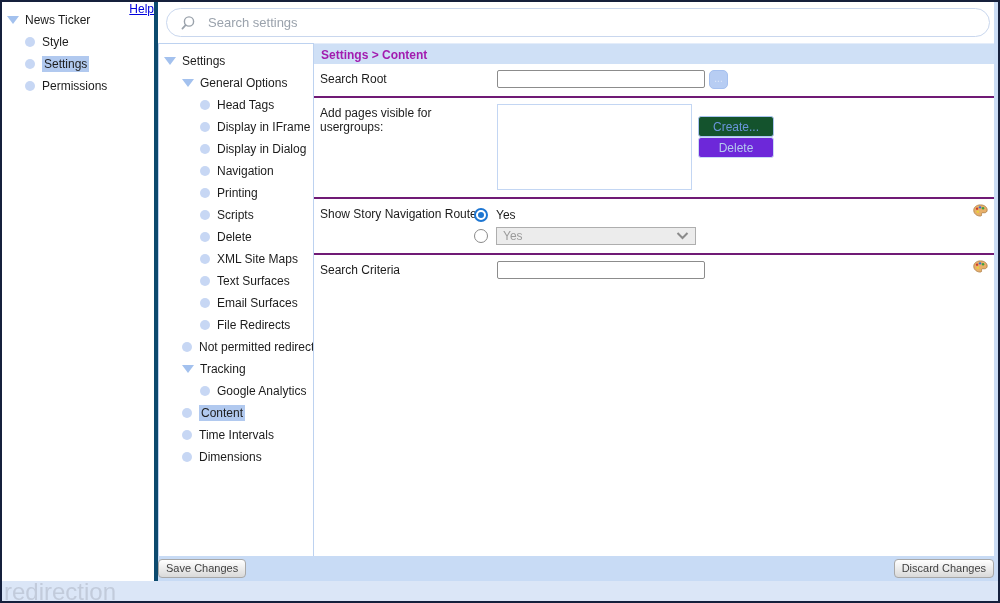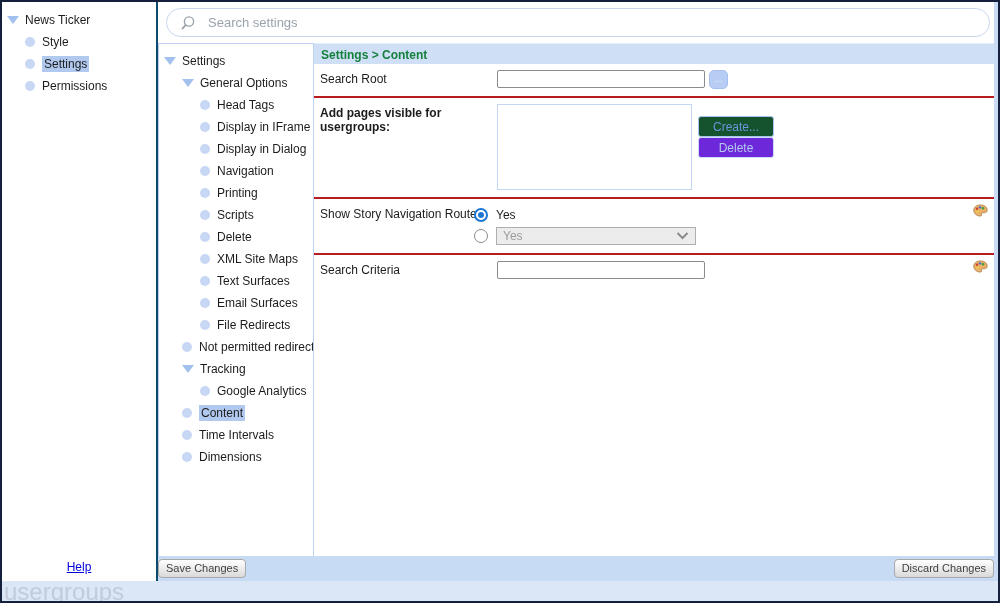--- a/index.html
+++ b/index.html
@@ -3,21 +3,21 @@
 <meta charset="utf-8">
 <style>
   * { margin:0; padding:0; box-sizing:border-box; }
   html,body { background:#fff; }
   body { width:1000px; height:603px; font-family:"Liberation Sans", sans-serif; font-size:12px; color:#1c1c1c; }
 
   .app { width:1000px; height:603px; border:2px solid #15203c; display:flex; flex-direction:column; background:#fff; }
   .main { flex:1; display:flex; min-height:0; }
 
   
-  .sidebar { width:156px; flex:none; border-right:2px solid #0c4a6e; display:flex; flex-direction:column; background:#fff; }
+  .sidebar { width:156px; flex:none; border-right:4px solid #0c4a6e; display:flex; background:#fff; }
   .sidebar-tree { flex:1; padding-top:7px; }
   .help-row { text-align:center; padding-bottom:7px; }
   .help-link { color:#0000dd; text-decoration:underline; cursor:pointer; }
 
   
   .right { flex:1; display:flex; flex-direction:column; min-width:0; border-right:4px solid #cadcf5; background:#fff; }
   .search-strip { height:41px; flex:none; }
   .searchbox { margin:6px 4px 0 8px; height:29px; border:1px solid #c9d7ee; border-radius:15px; display:flex; align-items:center; padding:0 10px 0 12px; background:#fff; }
   .searchbox input { border:none; outline:none; flex:1; font-size:13px; color:#444; margin-left:11px; font-family:inherit; background:transparent; }
   .searchbox input::placeholder { color:#9aa2ac; }
@@ -30,26 +30,26 @@
   .lvl0 { padding-left:5px; }
   .lvl1 { padding-left:23px; }
   .lvl2 { padding-left:41px; }
   .tri { width:0; height:0; border-left:6px solid transparent; border-right:6px solid transparent; border-top:8px solid #a3c1ee; margin-right:6px; flex:none; }
   .bullet { width:10px; height:10px; border-radius:50%; background:#c7d7f4; margin-right:7px; flex:none; }
   .tlabel { white-space:nowrap; }
   .tlabel.sel { background:#b1c9ef; padding:1px 2px; }
 
   
   .content-panel { flex:1; min-width:0; display:flex; flex-direction:column; background:#fff; }
-  .crumb { height:21px; flex:none; background:#cfe0f6; font-weight:700; color:#15803d; padding:4px 7px 0; border-top:1px solid #e4edfa; }
-
-  .row { display:flex; align-items:flex-start; padding:6px 8px 7px 6px; border-bottom:2px solid #b91c1c; position:relative; }
+  .crumb { height:21px; flex:none; background:#cfe0f6; font-weight:700; color:#a21caf; padding:4px 7px 0; border-top:1px solid #e4edfa; }
+
+  .row { display:flex; align-items:flex-start; padding:6px 8px 7px 6px; border-bottom:2px solid #701a75; position:relative; }
   .lbl { width:177px; flex:none; padding-top:2px; }
   .lbl-narrow { width:154px; flex:none; padding-top:2px; white-space:nowrap; }
-  .lbl-wrap { width:130px; line-height:14px;font-weight:bold; }
+  .lbl-wrap { width:130px; line-height:14px; }
 
   input.txt { width:208px; height:18px; border:1px solid #8c8c8c; border-radius:2px; font:12px "Liberation Sans", sans-serif; padding:0 4px; outline:none; }
   .browse-btn { width:19px; height:19px; margin-left:4px; background:#b7cdf3; border:1px solid #a5c0ef; border-radius:5px; color:#dde8fa; font-size:10px; line-height:16px; text-align:center; cursor:pointer; flex:none; }
 
   .listbox { width:195px; height:86px; border:1px solid #c3d6f3; background:#fff; flex:none; }
   .ug-btns { margin-left:6px; display:flex; flex-direction:column; }
   .ubtn { width:76px; height:21px; border-radius:3px; font:12px "Liberation Sans", sans-serif; cursor:pointer; }
   .btn-create { margin-top:12px; background:#14532d; border:1px solid #aac4f0; color:#6a95dc; }
   .btn-delete { background:#6d28d9; border:1px solid #cbdbf6; color:#b4c9ee; }
 
@@ -256,15 +256,15 @@
       </div>
 
       <div class="buttonbar">
         <button class="gbtn">Save Changes</button>
         <button class="gbtn">Discard Changes</button>
       </div>
     </div>
   </div>
 
   <div class="brand-strip">
-    <span class="brand">usergroups</span>
+    <span class="brand">redirection</span>
   </div>
 </div>
 
 </body></html>

